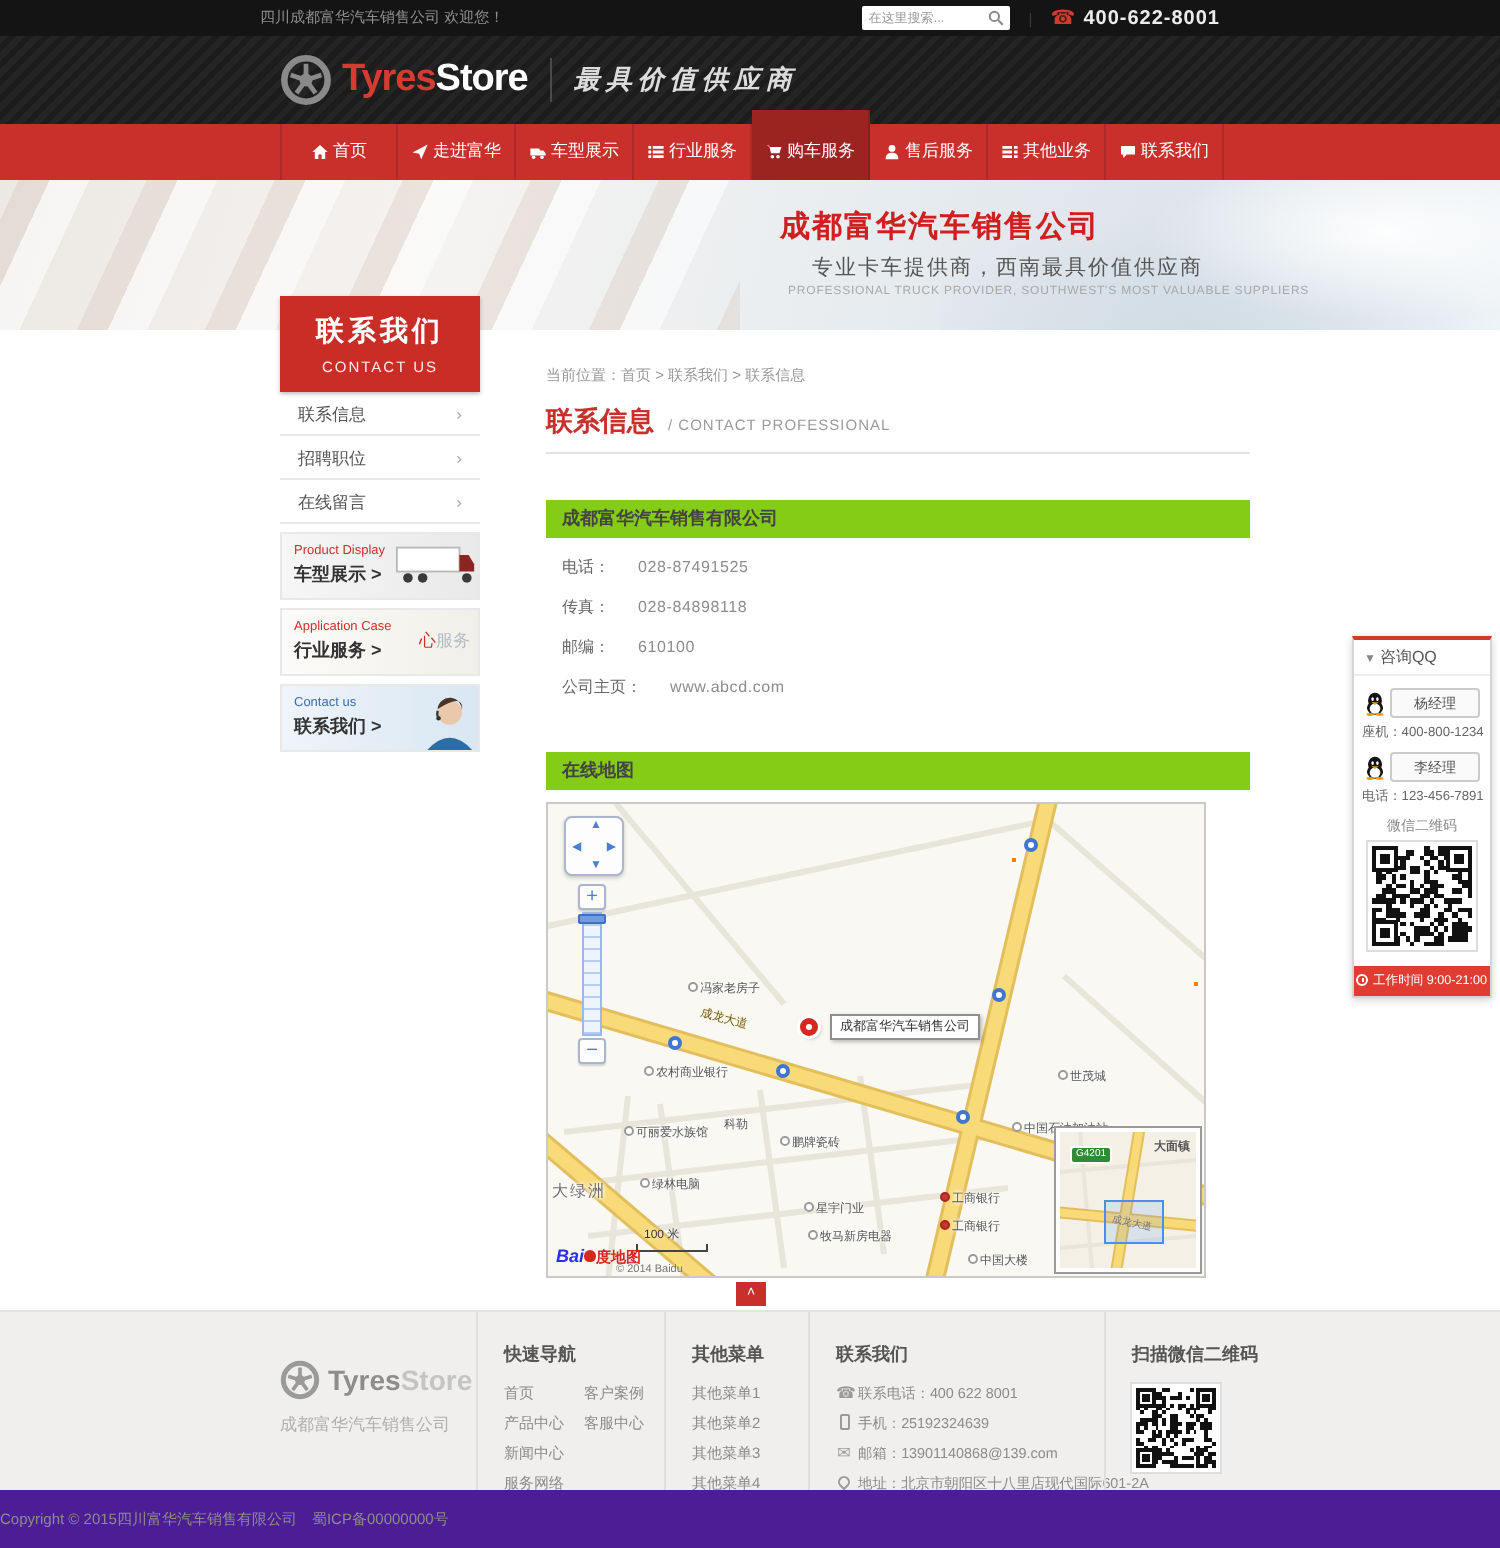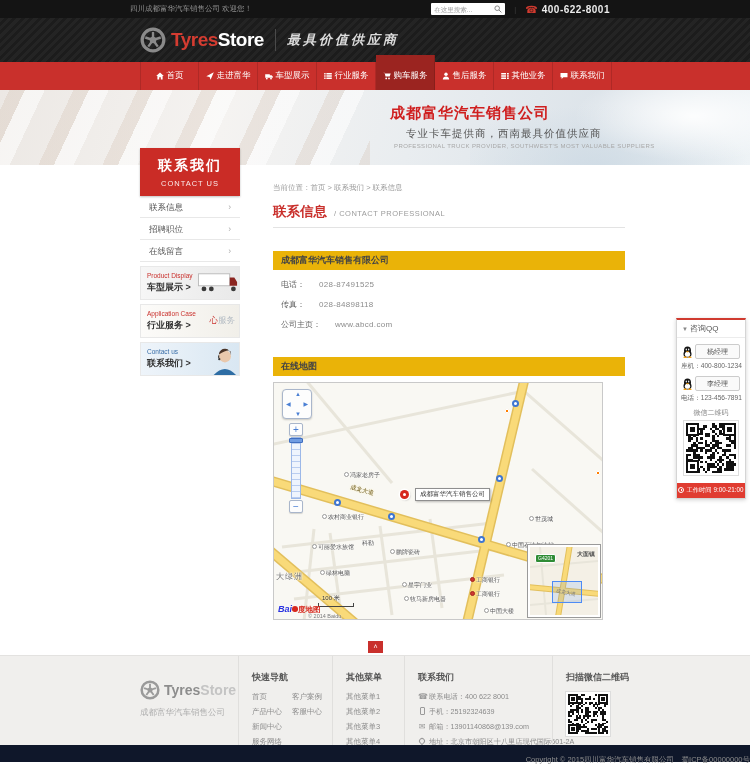--- a/index.html
+++ b/index.html
@@ -63,21 +63,21 @@
   .promo.p3{background:linear-gradient(90deg,#eef4fa,#d9e7f2)}
   .promo.p3 .en{color:#3a6ea8}
   .promo svg.deco{position:absolute;right:1px;top:4px}
   .p2 .deco-txt{position:absolute;right:4px;top:10px;font-size:8.5px;font-family:"DejaVu Serif",serif;color:#b4bcc4}
   .p2 .deco-txt b{color:#c9302c;font-weight:normal}
   .main{position:absolute;left:123px;top:0;width:362px;padding:18px 0 0 10px}
   .breadcrumb{font-size:7.5px;color:#999;margin-bottom:9px;cursor:pointer}
   .title-row{border-bottom:1px solid #e3e3e3;padding-bottom:6px}
   .title-row .t{font-size:13.5px;font-weight:bold;color:#c9302c}
   .title-row .te{font-size:7.5px;color:#9b9b9b;margin-left:7px;letter-spacing:.5px}
-  .gbar{margin-top:23px;background:#eab308;font-size:9px;font-weight:bold;color:#444;padding:3px 8px;width:352px}
+  .gbar{margin-top:23px;background:#84cc16;font-size:9px;font-weight:bold;color:#444;padding:3px 8px;width:352px}
   .info-line{font-size:8px;color:#666;margin:9px 0 0 8px}
   .info-line .val{color:#8c8c8c;margin-left:14px;letter-spacing:.3px}
   .map-bar{margin-top:27px}
   
   .map{margin-top:6px;width:330px;height:238px;border:1px solid #c9c9c9;position:relative;
        background:#f9f8f3;overflow:hidden;cursor:grab}
   .map svg.roads{position:absolute;left:0;top:0}
   .poi{position:absolute;font-size:6px;color:#555;white-space:nowrap;
        text-shadow:0 0 2px #fff,0 0 2px #fff,0 0 2px #fff}
   .poi .ic{display:inline-block;width:5px;height:5px;border:1px solid #9a9a9a;border-radius:50%;background:#fff;margin-right:1px;vertical-align:0}
@@ -149,22 +149,22 @@
   .fcol.c3{width:148px}
   .fcol.c4{width:96px}
   .fnav{display:grid;grid-template-columns:40px 44px;row-gap:5px}
   .fnav span{font-size:7.5px;color:#8b8b8b;cursor:pointer}
   .flist span{display:block;font-size:7.5px;color:#8b8b8b;margin-bottom:5px;cursor:pointer}
   .fline{display:flex;align-items:flex-start;gap:3px;font-size:7.2px;color:#8b8b8b;margin-bottom:5px;white-space:nowrap}
   .fline .fic{width:8px;text-align:center;color:#9a9a9a;font-size:8px;line-height:9px;flex:none}
   .fline .mob{display:inline-block;width:5px;height:8px;border:1px solid #9a9a9a;border-radius:1px;margin:0 1.5px}
   .fline .pin{display:inline-block;width:6px;height:6px;border:1.5px solid #9a9a9a;border-radius:50% 50% 50% 0;transform:rotate(-45deg);margin:1px}
   .f-qr{width:44px;height:44px}
-  .copy{position:absolute;top:745px;left:0;width:750px;height:17px;background:#0f172a;
-        color:#8c8c8c;font-size:7.5px;text-align:right;line-height:29px}
+  .copy{position:absolute;top:745px;left:0;width:750px;height:29px;background:#4c1d95;
+        color:#8c8c8c;font-size:7.5px;text-align:left;line-height:29px}
   
   .qr{display:grid;grid-template-columns:repeat(21,1fr);grid-template-rows:repeat(21,1fr);
       background:#fff;position:relative;border:2px solid #fff;outline:1px solid #ddd}
   .qr i.b{background:#111}
   .qr u{position:absolute;width:26%;height:26%;border:2px solid #111;background:#fff}
   .qr u:after{content:'';position:absolute;inset:22%;background:#111}
   .qr u.tl{top:0;left:0}.qr u.tr{top:0;right:0}.qr u.bl{bottom:0;left:0}
 </style>
 </head>
 <body>
@@ -319,20 +319,21 @@
 
   <div class="main">
     <div class="breadcrumb">当前位置：首页 &gt; 联系我们 &gt; 联系信息</div>
     <div class="title-row">
       <span class="t">联系信息</span><span class="te">/ CONTACT PROFESSIONAL</span>
     </div>
 
     <div class="gbar">成都富华汽车销售有限公司</div>
     <div class="info-line"><span>电话：</span><span class="val">028-87491525</span></div>
     <div class="info-line"><span>传真：</span><span class="val">028-84898118</span></div>
+    <div class="info-line"><span>邮编：</span><span class="val">610100</span></div>
     <div class="info-line"><span>公司主页：</span><span class="val">www.abcd.com</span></div>
 
     <div class="gbar map-bar">在线地图</div>
 
     <div class="map">
       <svg class="roads" width="330" height="238" viewBox="0 0 330 238">
         <g stroke="#e8e5da" stroke-width="3" fill="none">
           <path d="M30 -5 L118 100"></path>
             <path d="M-5 62 L250 8 L332 80"></path>
             <path d="M258 86 L332 152"></path>

